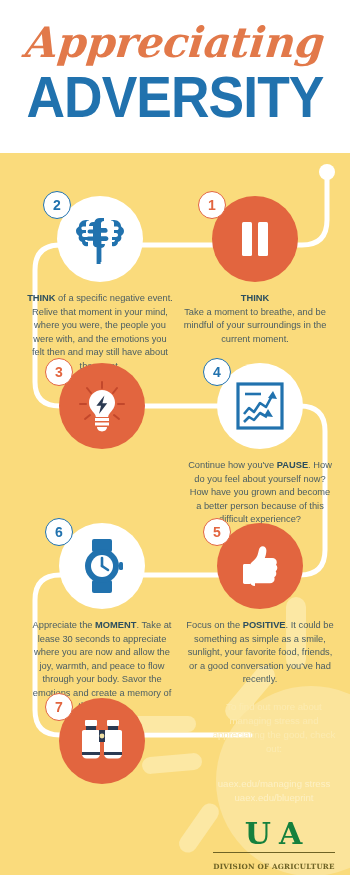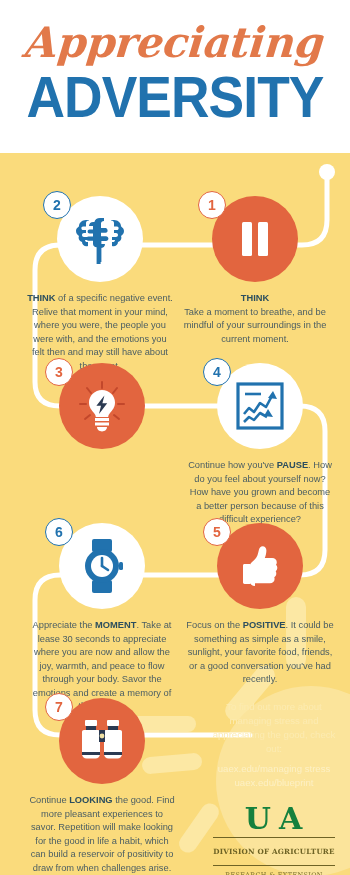--- a/index.html
+++ b/index.html
@@ -109,21 +109,21 @@
     width: 140px;
     z-index: 12;
     text-align: center;
   }
   .footer-text {
     font-size: 9.6px;
     line-height: 14px;
     color: #FCEBB1;
   }
   .footer-links {
-    margin-top: 6px;
+    margin-top: 21px;
     font-size: 9.6px;
     line-height: 14px;
     color: #FDF0C4;
   }
   .logo { margin-top: 14px; text-align: center; }
   .logo-mark {
     font-family: "DejaVu Serif", serif;
     font-size: 30px;
     font-weight: bold;
     color: #15803d;
@@ -289,23 +289,20 @@
         <rect x="11" y="8" width="10" height="4" fill="#2B3A52"></rect>
         <rect x="33" y="8" width="10" height="4" fill="#2B3A52"></rect>
         <path d="M9 12h14c1.2 0 2 .8 2 2v22c0 2.6-2 4.6-4.6 4.6h-8.8C9 40.6 7 38.6 7 36V14c0-1.2.8-2 2-2z" fill="#ffffff"></path>
         <path d="M31 12h14c1.2 0 2 .8 2 2v22c0 2.6-2 4.6-4.6 4.6h-8.8C31 40.6 29 38.6 29 36V14c0-1.2.8-2 2-2z" fill="#ffffff"></path>
         <rect x="24" y="12" width="6" height="12" fill="#2B3A52"></rect>
         <circle cx="27" cy="18" r="2.4" fill="#F1E1A4"></circle>
         <rect x="7" y="34" width="18" height="3" fill="#2B3A52"></rect>
         <rect x="29" y="34" width="18" height="3" fill="#2B3A52"></rect>
       </svg>
     </div>
-    <div class="caption">
-      <span>Continue </span><b>LOOKING</b><span> the good. Find more pleasant experiences to savor. Repetition will make looking for the good in life a habit, which can build a reservoir of positivity to draw from when challenges arise.</span>
-    </div>
   </div>
 
   <div class="footer">
     <div class="footer-text">To find out more about managing stress and appreciating the good, check out:</div>
     <div class="footer-links">
       <div>uaex.edu/managing stress</div>
       <div>uaex.edu/blueprint</div>
     </div>
     <div class="logo">
       <div class="logo-mark">U A</div>

